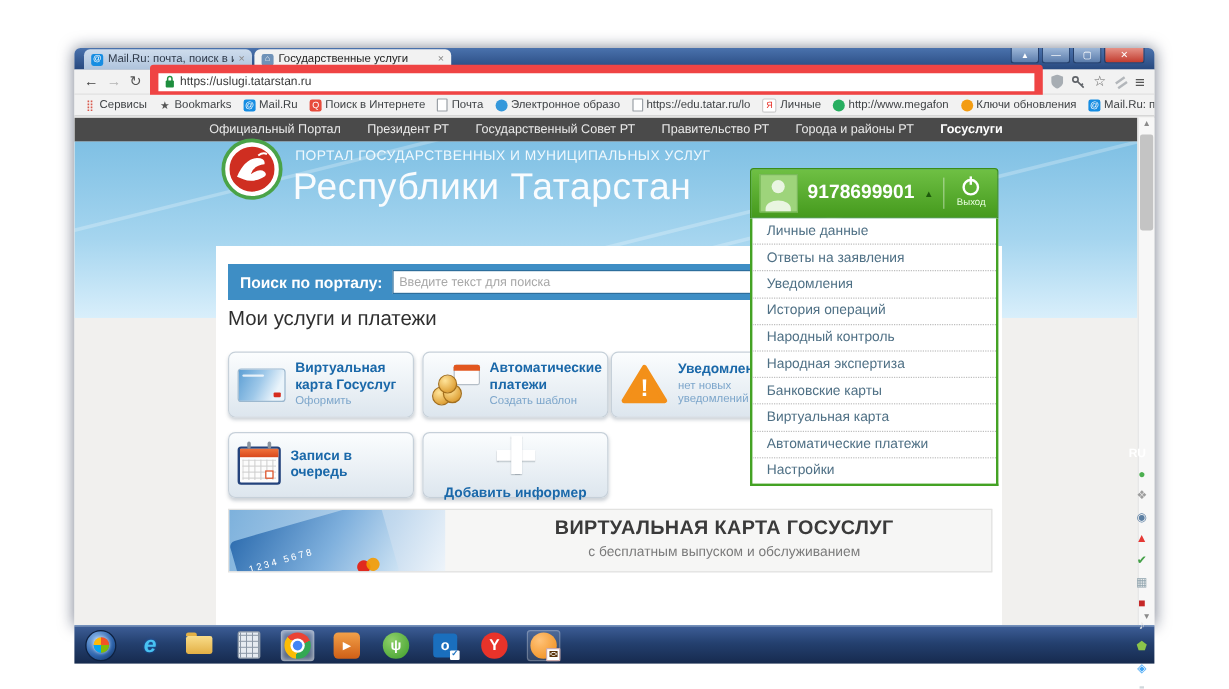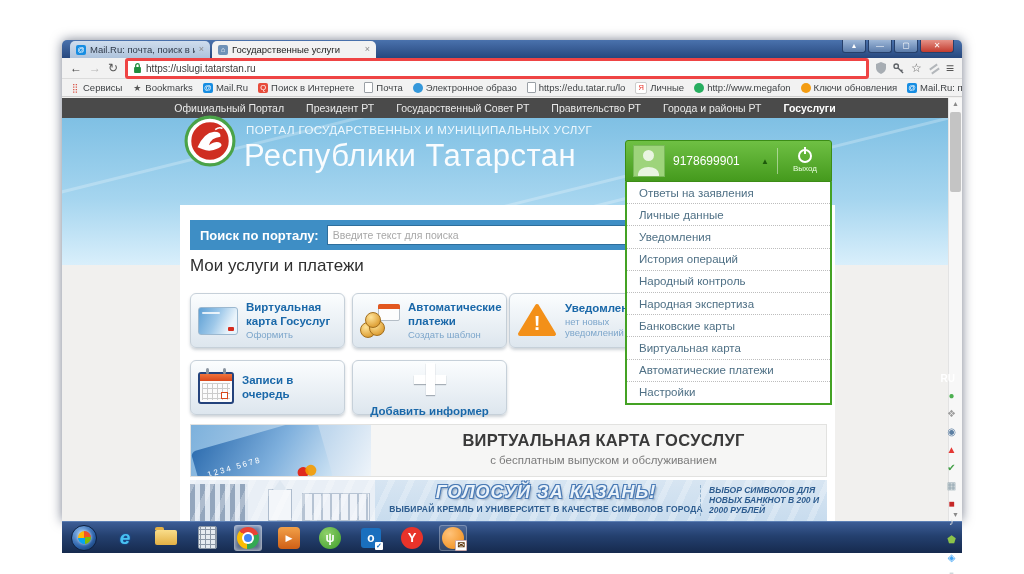--- a/index.html
+++ b/index.html
@@ -19,21 +19,21 @@
   .tab .ttl{overflow:hidden;white-space:nowrap;flex:1;}
   .tab .x{color:#8a8a8a;font-size:9px;line-height:9px;}
   .winbtns{position:absolute;top:0;right:8px;display:flex;gap:2px;}
   .wbtn{width:24px;height:13px;font-size:8px;line-height:12px;text-align:center;color:#fff;
         background:linear-gradient(#9db7d8,#5b7cab);border:1px solid #26406b;border-top:none;
         border-radius:0 0 3px 3px;box-sizing:border-box;}
   .wbtn-close{width:34px;background:linear-gradient(#e69287,#c23b2e);}
   .toolbar{position:absolute;left:0;top:18px;right:0;height:21px;background:#f2f2f2;
            border-bottom:1px solid #dcdcdc;display:flex;align-items:center;padding:0 8px;gap:7px;box-sizing:border-box;}
   .nav-ar{font-size:12px;line-height:12px;}
-  .addressbar{flex:1;height:15px;background:#fff;border:3px solid #ef4444;border-radius:3px;
+  .addressbar{flex:1;height:15px;background:#fff;border:7px solid #ef4444;border-radius:3px;
               display:flex;align-items:center;padding:0 5px;gap:4px;font-size:10px;color:#3a3a3a;}
   .tool-ic{display:flex;align-items:center;gap:7px;color:#6f7377;}
   .slashes{display:inline-block;width:10px;height:10px;position:relative;}
   .slashes i{position:absolute;width:9px;height:2px;background:#b3b7bb;transform:rotate(-35deg);top:3px;left:0;}
   .slashes i:last-child{top:7px;left:2px;}
   .bookmarksbar{position:absolute;left:0;top:39px;right:0;height:18px;background:#f2f2f2;
                 border-bottom:1px solid #cfcfcf;display:flex;align-items:center;padding:0 8px;gap:10px;
                 font-size:9.5px;color:#3f4245;white-space:nowrap;overflow:hidden;box-sizing:border-box;}
   .bm{display:flex;align-items:center;gap:3px;flex:0 0 auto;}
   .bi{width:10px;height:10px;border-radius:2px;display:inline-flex;align-items:center;
@@ -124,21 +124,21 @@
   .b2-sub{font-size:8.5px;font-weight:bold;color:#2d5c8f;margin-top:1px;letter-spacing:.2px;}
   .b2-right{position:absolute;right:6px;top:5px;width:112px;font-size:8.5px;font-weight:bold;font-style:italic;
      color:#2d5c8f;line-height:1.2;z-index:2;border-left:1px dashed #8fb0cc;padding-left:8px;}
   
   .user-bar{position:absolute;left:563px;top:42px;width:207px;height:42px;z-index:30;
      background:linear-gradient(#6fc044,#459a1d);border:1px solid #3c8d16;border-radius:3px 3px 0 0;
      display:flex;align-items:center;padding:0 7px;gap:8px;box-sizing:border-box;cursor:pointer;}
   .avatar{width:30px;height:30px;background:#9ed47b;border:1px solid #7ab95a;position:relative;overflow:hidden;flex:0 0 auto;}
   .avatar .hd{position:absolute;left:9px;top:4px;width:11px;height:11px;border-radius:50%;background:#e9f5e1;}
   .avatar .bd{position:absolute;left:4px;bottom:-5px;width:21px;height:14px;border-radius:50% 50% 0 0;background:#e9f5e1;}
-  .u-phone{font-size:12px;font-weight:normal;color:#fff;}
+  .u-phone{font-size:16px;font-weight:bold;color:#fff;}
   .u-caret{margin-left:auto;font-size:8px;color:#1e5a0c;}
   .u-div{width:1px;height:26px;background:rgba(255,255,255,.45);}
   .u-exit{display:flex;flex-direction:column;align-items:center;gap:1px;width:38px;}
   .pwr{width:14px;height:14px;border:2px solid #fff;border-radius:50%;position:relative;box-sizing:border-box;}
   .pwr i{position:absolute;left:4px;top:-4px;width:2px;height:7px;background:#fff;}
   .u-exit span{font-size:8px;color:#eaffe0;}
   .user-menu{position:absolute;left:563px;top:84px;width:207px;z-index:30;background:#fff;
      border:2px solid #44a224;border-top:none;box-sizing:border-box;}
   .um-item{padding:4.6px 12px;font-size:11.5px;color:#4f7085;border-bottom:1px dotted #bdbdbd;cursor:pointer;}
   .um-item:last-child{border-bottom:none;}
@@ -388,51 +388,39 @@
             <i class="mc1"></i>
               <i class="mc2"></i>
           </div>
         </div>
         <div class="b1-text">
           <div class="b1-title">ВИРТУАЛЬНАЯ КАРТА ГОСУСЛУГ</div>
           <div class="b1-sub">с бесплатным выпуском и обслуживанием</div>
         </div>
       </div>
 
-      <div class="banner2">
-        <div class="b2-img">
-          <div class="b2-cols"></div>
-            <div class="b2-tower"></div>
-            <div class="b2-uni"></div>
-        </div>
-        <div class="b2-text">
-          <div class="b2-title">ГОЛОСУЙ ЗА КАЗАНЬ!</div>
-          <div class="b2-sub">ВЫБИРАЙ КРЕМЛЬ И УНИВЕРСИТЕТ В КАЧЕСТВЕ СИМВОЛОВ ГОРОДА</div>
-        </div>
-        <div class="b2-right">ВЫБОР СИМВОЛОВ ДЛЯ НОВЫХ БАНКНОТ В 200 И 2000 РУБЛЕЙ</div>
-      </div>
 
       <div class="user-bar">
         <div class="avatar">
             <div class="hd"></div>
             <div class="bd"></div>
           </div>
         <span class="u-phone">9178699901</span>
         <span class="u-caret">▲</span>
         <span class="u-div"></span>
         <div class="u-exit">
           <div class="pwr">
               <i></i>
             </div>
           <span>Выход</span>
         </div>
       </div>
       <div class="user-menu">
+        <div class="um-item">Личные данные</div>
         <div class="um-item">Ответы на заявления</div>
-        <div class="um-item">Личные данные</div>
         <div class="um-item">Уведомления</div>
         <div class="um-item">История операций</div>
         <div class="um-item">Народный контроль</div>
         <div class="um-item">Народная экспертиза</div>
         <div class="um-item">Банковские карты</div>
         <div class="um-item">Виртуальная карта</div>
         <div class="um-item">Автоматические платежи</div>
         <div class="um-item">Настройки</div>
       </div>
     </div>

